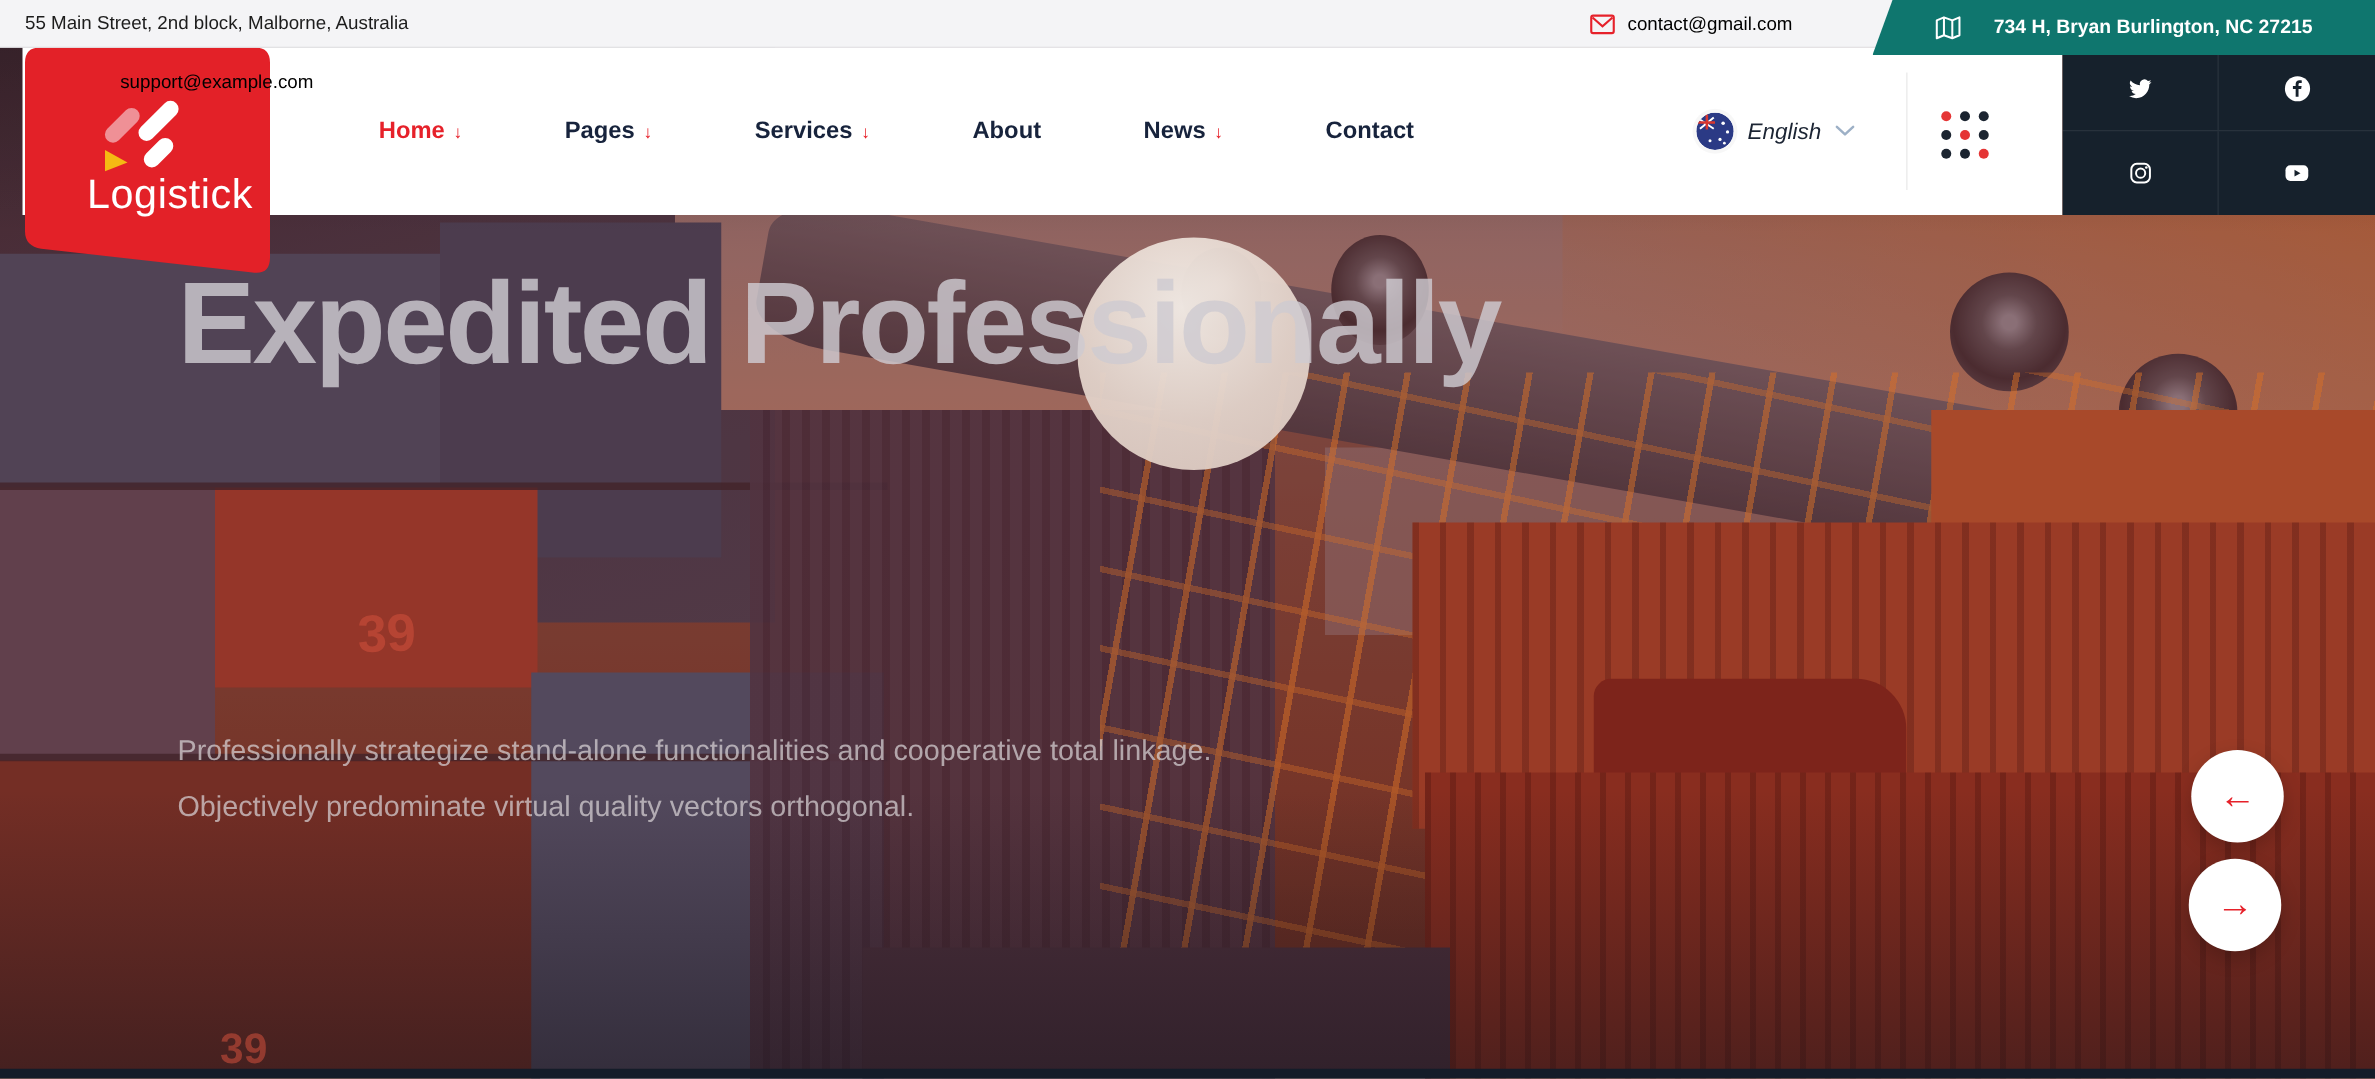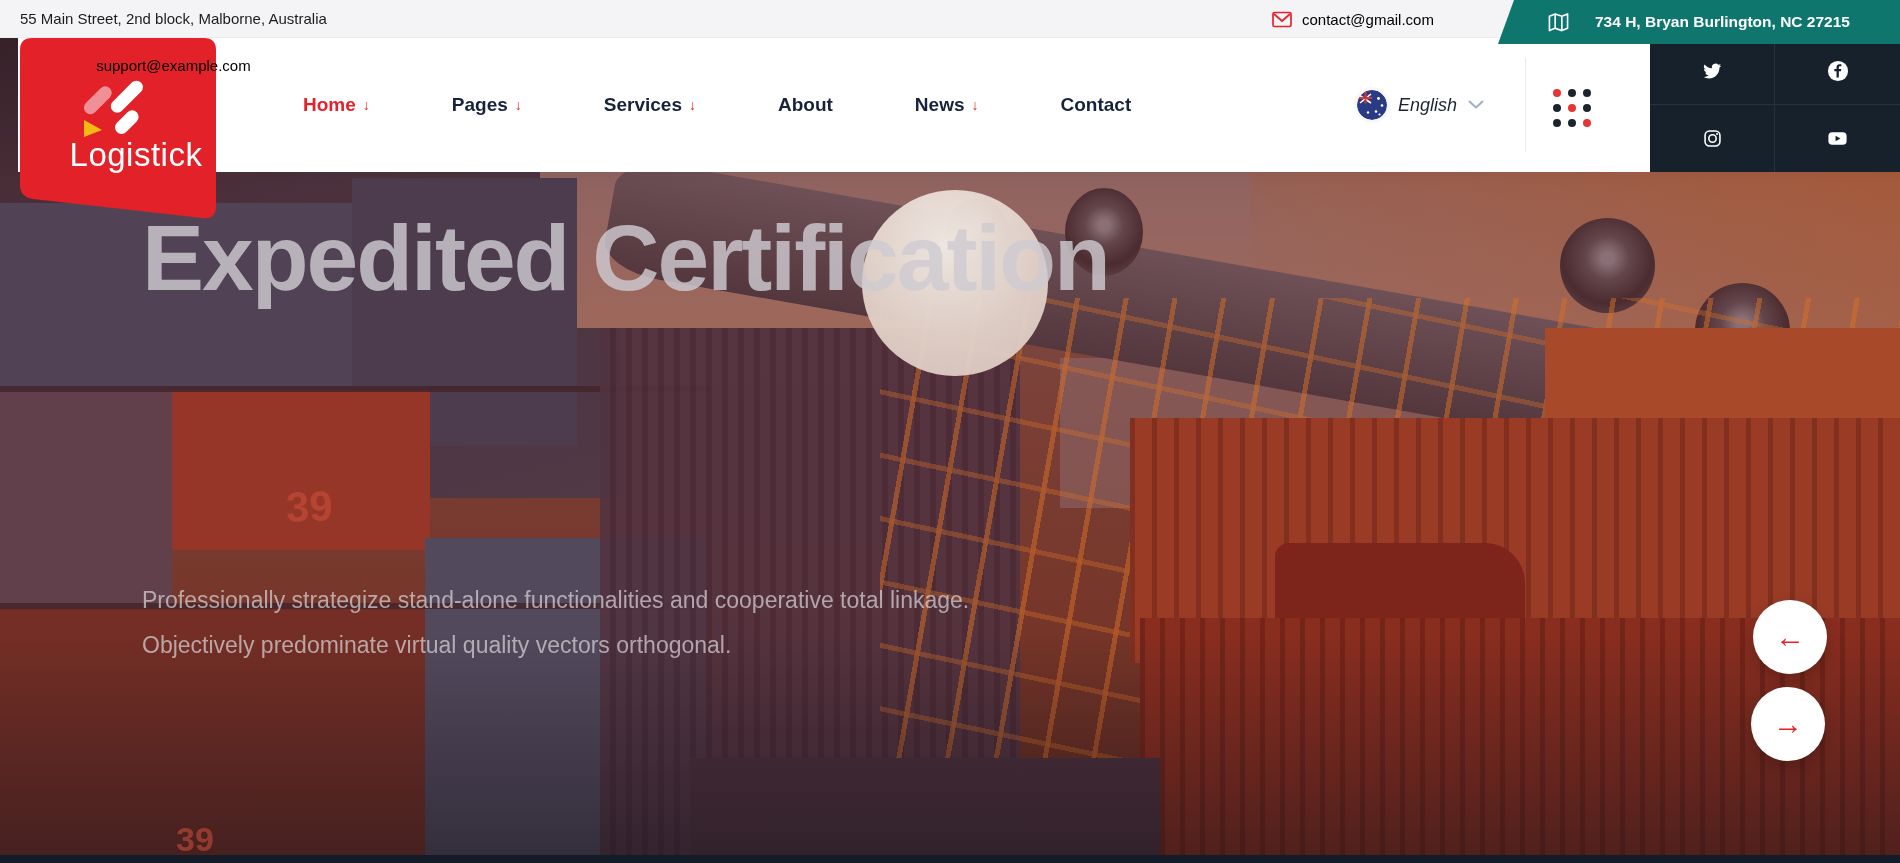--- a/index.html
+++ b/index.html
@@ -135,21 +135,21 @@
     <div class="bg bg-r4"></div>
     <div class="bg bg-overlay"></div>
     <div class="bg bg-vignette"></div>
     <div class="photo-num pn1">39</div>
     <div class="photo-num pn2">39</div>
     <div class="bg bg-bottomstrip"></div>
 
     <div class="hero-circle"></div>
 
     <h1 class="hero-title">
-      <div>Expedited Certification</div>
+      <div>Expedited Professionally</div>
     </h1>
 
     <p class="hero-para">Professionally strategize stand-alone functionalities and cooperative total linkage. Objectively predominate virtual quality vectors orthogonal.</p>
 
     <button class="slider-btn btn-prev">
       <span>←</span>
     </button>
     <button class="slider-btn btn-next">
       <span>→</span>
     </button>

